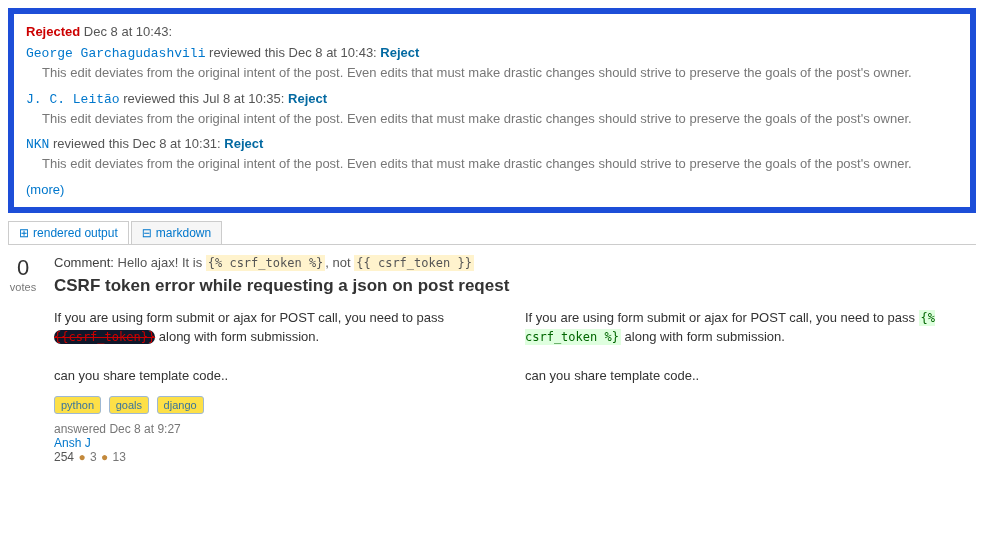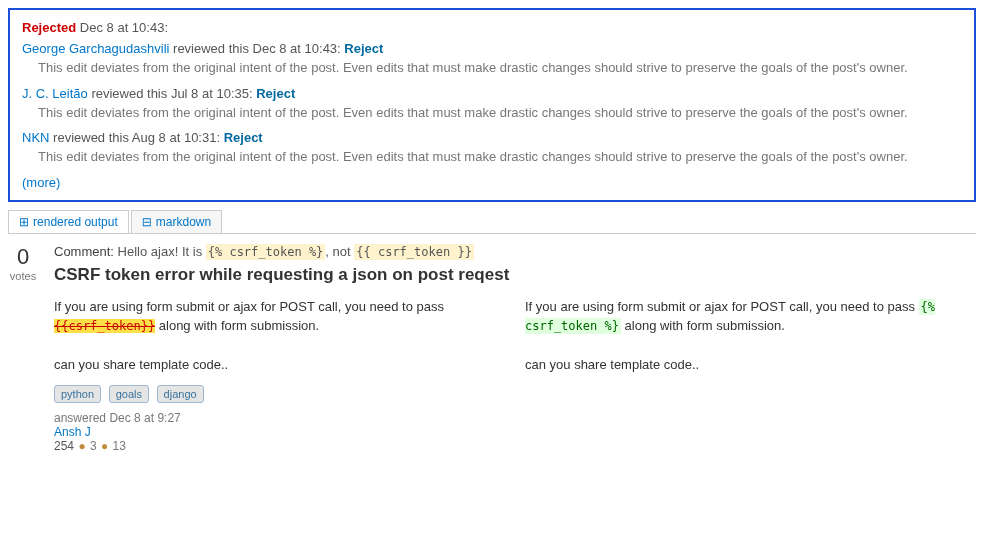--- a/index.html
+++ b/index.html
@@ -4,21 +4,21 @@
   <style>
     * { box-sizing: border-box; margin: 0; padding: 0; }
     body {
       font-family: Arial, sans-serif;
       font-size: 13px;
       background: #fff;
       color: #333;
     }
 
     .rejection-section {
-      border: 2px solid #1d4ed8;
+      border: 6px solid #1d4ed8;
       margin: 8px;
       padding: 10px 12px;
     }
 
     .rejected-header {
       margin-bottom: 6px;
     }
 
     .rejected-label {
       color: #c00;
@@ -29,20 +29,21 @@
       color: #555;
     }
 
     .reviewer-line {
       margin-bottom: 2px;
     }
 
     .reviewer-name {
       color: #07c;
       font-weight: normal;
+      font-family: Liberation Mono, monospace;
     }
 
     .reviewer-action {
       color: #555;
     }
 
     .reviewer-action strong {
       color: #0369a1;
     }
 
@@ -152,41 +153,42 @@
     .col {
       flex: 1;
       font-size: 13px;
       color: #333;
       line-height: 1.5;
     }
 
     .strikethrough-red {
       text-decoration: line-through;
       color: #c00;
-      background: #fde047;
+      background: #0f172a;
+      border-radius: 7px;
     }
 
     .highlight-green {
       background: #dfffdf;
       color: #060;
       padding: 1px 2px;
     }
 
     .code-inline {
       font-family: monospace;
       font-size: 12px;
     }
 
     .tags-section {
       margin-bottom: 8px;
     }
 
     .tag {
       display: inline-block;
-      background: #e5e5e5;
+      background: #fde047;
       color: #39739d;
       border: 1px solid #9EB8D3;
       padding: 2px 6px;
       border-radius: 3px;
       font-size: 11px;
       margin-right: 4px;
     }
 
     .answer-meta {
       display: flex;
@@ -240,21 +242,21 @@
       <span>Jul 8 at 10:35:</span>
       <strong>Reject</strong>
     </span>
   </div>
   <div class="reason-text">This edit deviates from the original intent of the post. Even edits that must make drastic changes should strive to preserve the goals of the post's owner.</div>
 
   <div class="reviewer-line">
     <a class="reviewer-name">NKN</a>
     <span class="reviewer-action">
       <span>reviewed this</span>
-      <span>Aug 8 at 10:31:</span>
+      <span>Dec 8 at 10:31:</span>
       <strong>Reject</strong>
     </span>
   </div>
   <div class="reason-text">This edit deviates from the original intent of the post. Even edits that must make drastic changes should strive to preserve the goals of the post's owner.</div>
 
   <div class="more-link">(more)</div>
 </div>
 
 <div class="tab-bar">
   <div class="tab active">

